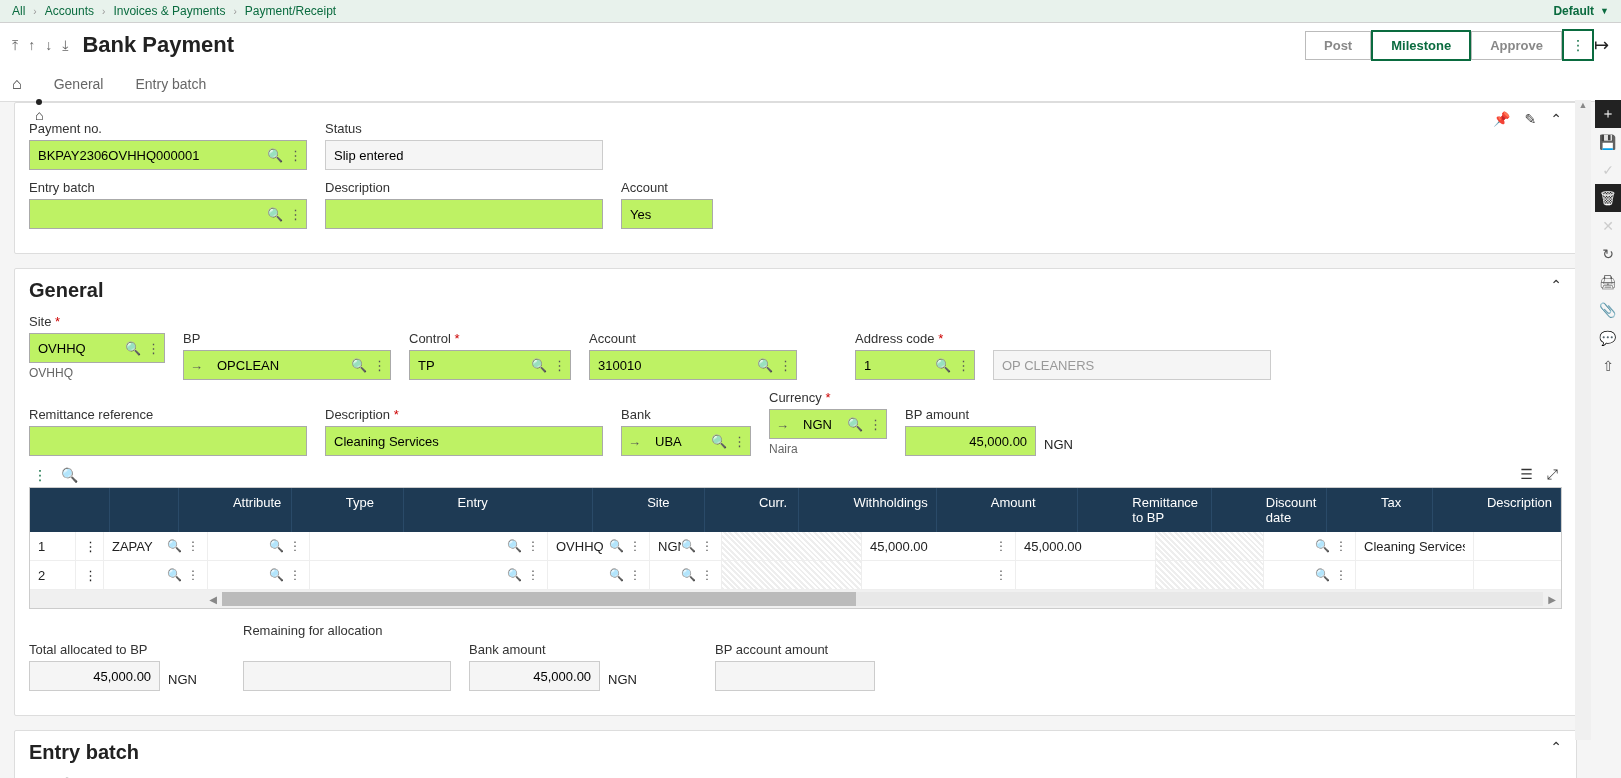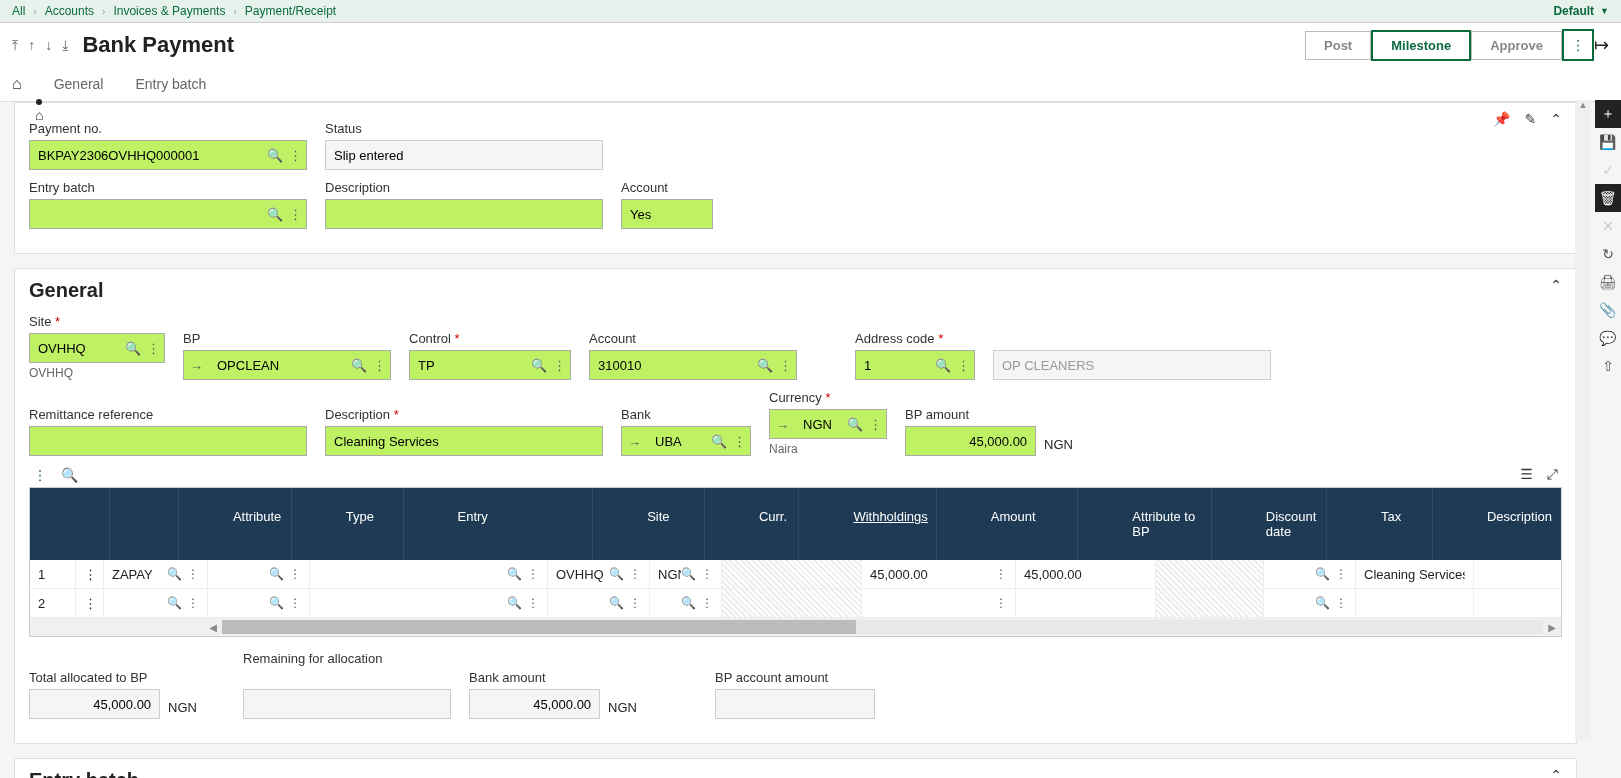--- a/index.html
+++ b/index.html
@@ -56,40 +56,40 @@
 .suffix { font-size: 13px; padding: 6px 0 0 8px; }
 
 
 .tbl-toolbar { display: flex; justify-content: space-between; align-items: center; margin-bottom: 4px; padding: 0 4px; }
 .tbl-toolbar-left { display: flex; gap: 14px; color: #333; font-size: 14px; }
 .tbl-toolbar-left span { cursor: pointer; }
 .tbl-toolbar-right { display: flex; gap: 14px; color: #333; font-size: 14px; }
 .tbl-toolbar-right span { cursor: pointer; }
 .tbl { border: 1px solid #ccc; }
 .tbl-head { display: flex; background: #1e3a54; color: #fff; font-size: 13px; }
-.tbl-head .th { padding: 21px 8px; border-right: 1px solid #2a4a68; margin-left: 46px; }
+.tbl-head .th { padding: 7px 8px; border-right: 1px solid #2a4a68; margin-left: 46px; }
 .tbl-body .tr { display: flex; border-bottom: 1px solid #eee; }
 .tbl-body .td { padding: 5px 8px; border-right: 1px solid #eee; display: flex; align-items: center; justify-content: space-between; font-size: 13px; min-height: 28px; }
 .td-controls { display: flex; gap: 5px; color: #555; font-size: 12px; }
 .td-text { overflow: hidden; white-space: nowrap; }
 .tbl-scroll { display: flex; align-items: center; background: #f0f0f0; height: 18px; position: relative; }
 .tbl-scroll .arrow { width: 18px; text-align: center; color: #888; font-size: 10px; cursor: pointer; }
 .tbl-scroll .track { flex: 1; background: #e8e8e8; height: 14px; position: relative; }
 .tbl-scroll .thumb { position: absolute; left: 0; width: 48%; height: 100%; background: #bbb; }
 .hatched { background-image: repeating-linear-gradient(45deg, #eee, #eee 2px, #fff 2px, #fff 4px); }
 
 
 .c-num { width: 46px; justify-content: center; text-align: center; }
 .c-menu { width: 28px; justify-content: center; }
 .c-attr { width: 104px; }
 .c-type { width: 102px; }
 .c-entry { width: 238px; }
 .c-site { width: 102px; }
 .c-curr { width: 72px; }
-.c-with { width: 140px; text-decoration: underline; }
+.c-with { width: 140px; }
 .c-amount { width: 154px; justify-content: flex-end; }
 .c-alloc { width: 140px; justify-content: flex-end; }
 .c-disc { width: 108px; }
 .c-tax { width: 92px; }
 .c-desc { width: 118px; }
 
 
 .right-sidebar { position: fixed; right: 0; top: 100px; display: flex; flex-direction: column; background: transparent; }
 .right-sidebar .sbtn { width: 26px; height: 28px; display: flex; align-items: center; justify-content: center; color: #555; font-size: 14px; cursor: pointer; }
 .right-sidebar .sbtn.dark { background: #222; color: #fff; }
@@ -332,21 +332,21 @@
     <div class="tbl-head">
       <div class="th c-num"></div>
       <div class="th c-menu"></div>
       <div class="th c-attr">Attribute</div>
       <div class="th c-type">Type</div>
       <div class="th c-entry">Entry</div>
       <div class="th c-site">Site</div>
       <div class="th c-curr">Curr.</div>
       <div class="th c-with">Withholdings</div>
       <div class="th c-amount">Amount</div>
-      <div class="th c-alloc">Attribute to BP</div>
+      <div class="th c-alloc">Remittance to BP</div>
       <div class="th c-disc">Discount date</div>
       <div class="th c-tax">Tax</div>
       <div class="th c-desc">Description</div>
     </div>
     <div class="tbl-body">
       <div class="tr">
         <div class="td c-num">1</div>
         <div class="td c-menu">
               <span>⋮</span>
             </div>

